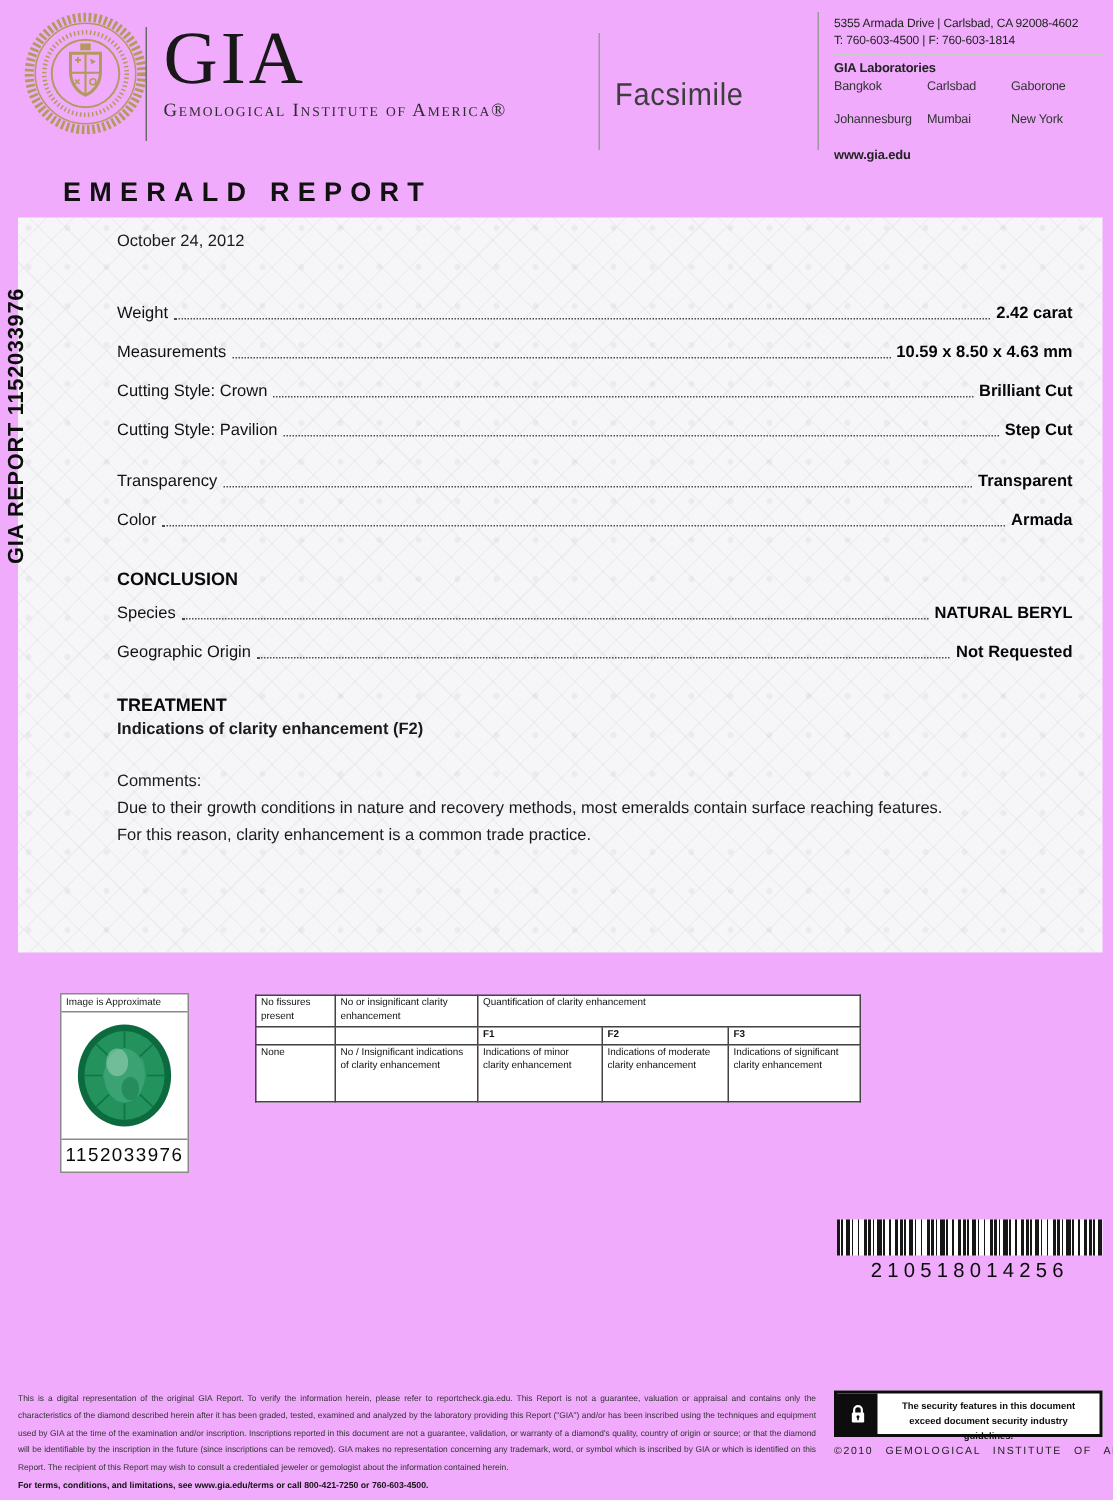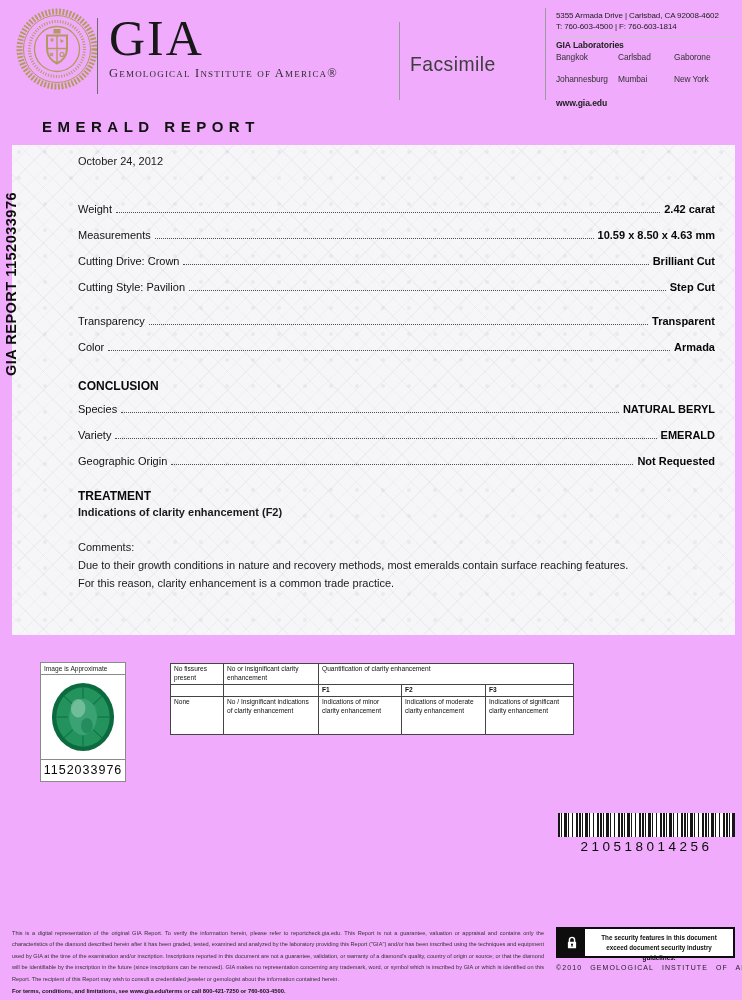--- a/index.html
+++ b/index.html
@@ -18,21 +18,21 @@
   .wordmark .sub { font-size:12.5px; letter-spacing:1.2px; color:#2c2c2c; font-variant:small-caps; margin-top:2px; }
   .facsimile { position:absolute; left:410px; top:52px; font-size:21px; color:#3d3d3d; letter-spacing:0.5px; transform:scaleX(0.92); transform-origin:left; }
   .addr { position:absolute; left:556px; top:10px; width:180px; font-size:8px; color:#222; letter-spacing:-0.1px; }
   .addr .ln { line-height:11px; }
   .addr-rule { border-top:1px solid #c9c9c9; margin:4px 0 3px; }
   .labs-title { font-weight:bold; font-size:8.6px; margin-bottom:2px; }
   .labs-grid { display:grid; grid-template-columns:62px 56px 62px; row-gap:12px; font-size:8.4px; color:#333; }
   .website { font-weight:bold; font-size:8.6px; margin-top:14px; }
 
   
-  .report-title { position:absolute; left:42px; top:118px; font-size:15px; font-weight:bold; letter-spacing:5.5px; color:#111; }
+  .report-title { position:absolute; left:42px; top:118px; font-size:18px; font-weight:bold; letter-spacing:5.5px; color:#111; }
   .panel { position:absolute; left:12px; top:145px; width:723px; height:490px;
     background-color:#f6f6f8;
     background-image:
       repeating-linear-gradient(45deg, rgba(170,170,190,0.10) 0 1px, transparent 1px 13px),
       repeating-linear-gradient(135deg, rgba(170,170,190,0.10) 0 1px, transparent 1px 13px),
       radial-gradient(circle at 7px 7px, rgba(160,160,185,0.14) 1.5px, transparent 2.4px);
     background-size:auto,auto,26px 26px; }
   .side-label { position:absolute; left:3px; top:186px; height:196px; writing-mode:vertical-rl; transform:rotate(180deg);
     font-size:14.5px; font-weight:bold; letter-spacing:0.5px; color:#0c0c0c; text-align:center; }
 
@@ -145,21 +145,21 @@
       <span class="flabel">Weight</span>
       <span class="leader"></span>
       <span class="fvalue">2.42 carat</span>
     </div>
     <div class="frow">
       <span class="flabel">Measurements</span>
       <span class="leader"></span>
       <span class="fvalue">10.59 x 8.50 x 4.63 mm</span>
     </div>
     <div class="frow">
-      <span class="flabel">Cutting Drive: Crown</span>
+      <span class="flabel">Cutting Style: Crown</span>
       <span class="leader"></span>
       <span class="fvalue">Brilliant Cut</span>
     </div>
     <div class="frow">
       <span class="flabel">Cutting Style: Pavilion</span>
       <span class="leader"></span>
       <span class="fvalue">Step Cut</span>
     </div>
 
     <div class="gap2"></div>
@@ -176,25 +176,20 @@
     </div>
 
     <div class="gap3"></div>
 
     <div class="sect-head">CONCLUSION</div>
 
     <div class="frow">
       <span class="flabel">Species</span>
       <span class="leader"></span>
       <span class="fvalue">NATURAL BERYL</span>
-    </div>
-    <div class="frow">
-      <span class="flabel">Variety</span>
-      <span class="leader"></span>
-      <span class="fvalue">EMERALD</span>
     </div>
     <div class="frow">
       <span class="flabel">Geographic Origin</span>
       <span class="leader"></span>
       <span class="fvalue">Not Requested</span>
     </div>
 
     <div class="gap4"></div>
 
     <div class="sect-head tight">TREATMENT</div>

